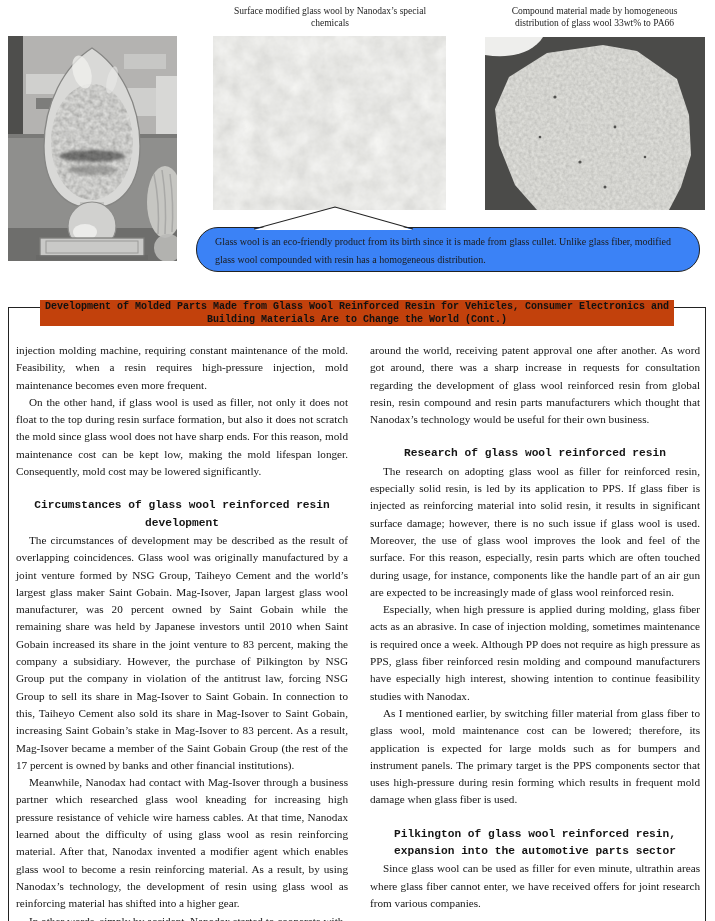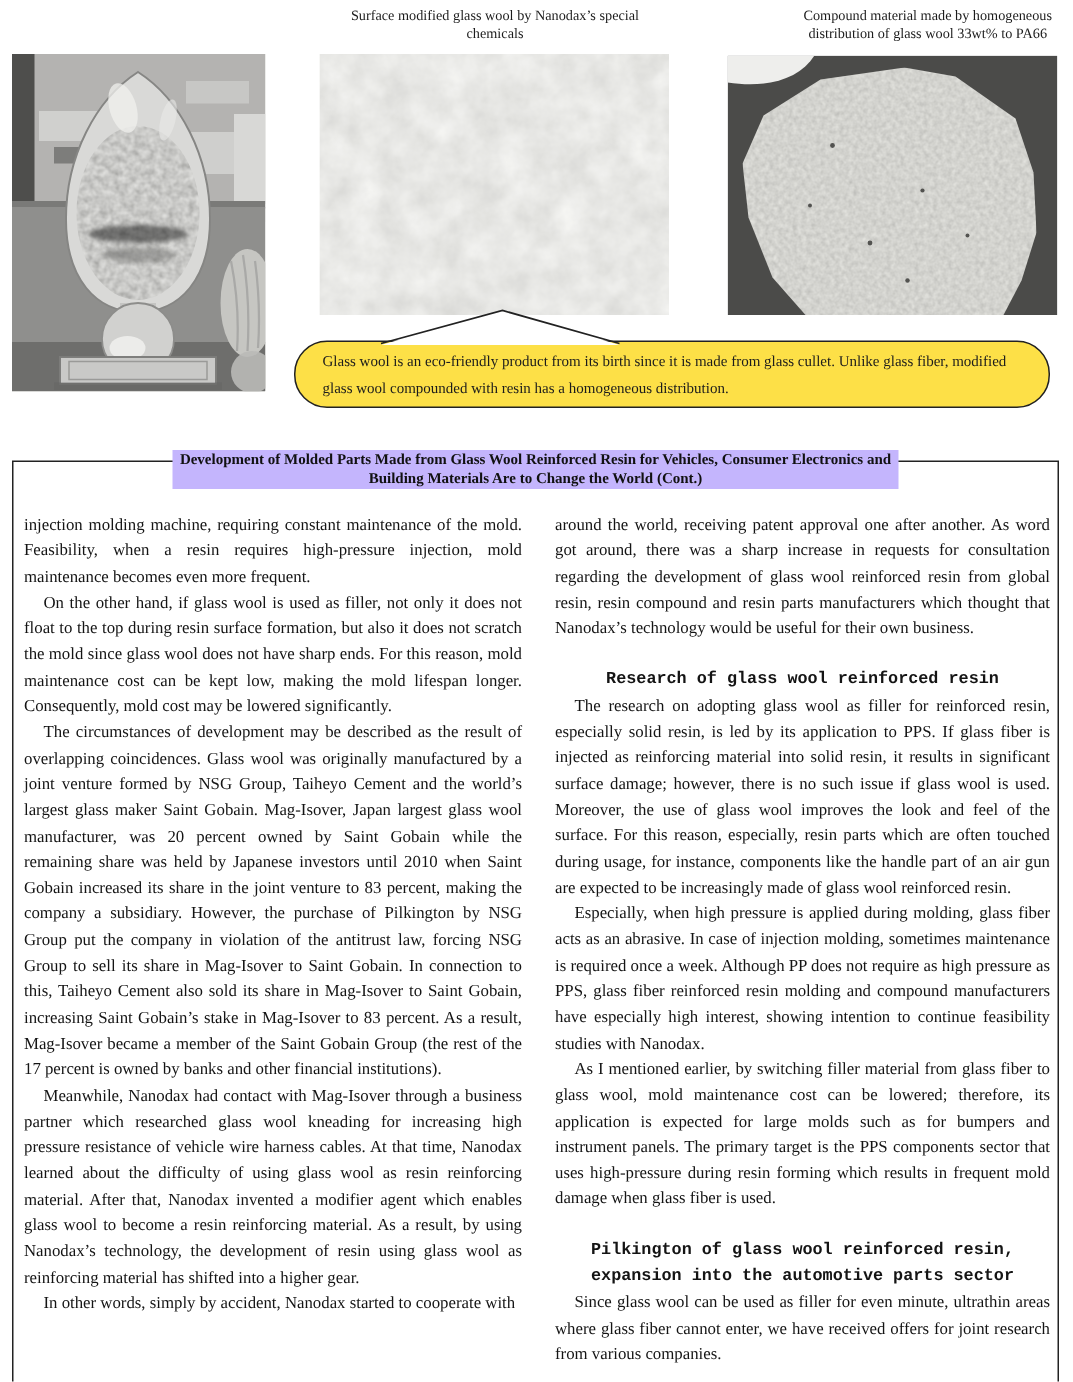--- a/index.html
+++ b/index.html
@@ -14,40 +14,40 @@
   .fig-caption {
     font-size:9.5px; line-height:11.5px; text-align:center;
     color:#1c1c1c;
   }
   .photo { position:absolute; overflow:hidden; }
   .photo svg { display:block; }
 
   
   .bubble {
     position:absolute; left:196px; top:227px; width:504px; height:45px;
-    border:1px solid #222; border-radius:22px; background:#fde047;
+    border:1px solid #222; border-radius:22px; background:#3b82f6;
     box-sizing:border-box; z-index:1;
   }
   .bubble-text {
     position:absolute; left:18px; top:5px; width:470px;
     font-size:10px; line-height:17.5px; color:#1c1c1c;
   }
   .bubble-tail { position:absolute; left:240px; top:203px; z-index:2; }
 
   
   .article-box {
     position:absolute; left:8px; top:307px; width:698px; height:640px;
     border:1px solid #222; box-sizing:border-box; background:#fff; z-index:0;
   }
   .article-title {
     position:absolute; left:8px; top:300px; width:698px; text-align:center; z-index:3;
   }
   .article-title .ttl {
-    display:inline-block; background:#c4b5fd; padding:0 5px;
-    font-family:Liberation Serif, serif; font-weight:bold;
+    display:inline-block; background:#c2410c; padding:0 5px;
+    font-family:Liberation Mono, monospace; font-weight:bold;
     font-size:10px; line-height:13px; color:#111;
   }
   .col {
     position:absolute; top:342px; z-index:2;
     font-size:11.2px; line-height:17.3px; text-align:justify; color:#141414;
   }
   .col-left  { left:16px;  width:332px; }
   .col-right { left:370px; width:330px; }
   .col p { margin:0; text-indent:13px; }
   .col p.noindent { text-indent:0; }
@@ -56,21 +56,21 @@
     text-align:center; font-weight:bold; text-indent:0;font-family:Liberation Mono, monospace;
   }
 </style>
 </head>
 <body>
 
 <div class="abs fig-caption" style="left:8px; top:6px; width:170px;margin-top:30px;">Glass cullet used as ingredient for glass wool</div>
 
 <div class="abs fig-caption" style="left:230px; top:6px; width:200px;">Surface modified glass wool by Nanodax’s special chemicals</div>
 
-<div class="abs fig-caption" style="left:526px; top:6px; width:185px;">Compound material made by homogeneous distribution of glass wool 33wt% to PA66</div>
+<div class="abs fig-caption" style="left:502px; top:6px; width:185px;">Compound material made by homogeneous distribution of glass wool 33wt% to PA66</div>
 
 <div class="photo" style="left:8px; top:36px; width:169px; height:225px;">
 <svg width="169" height="225" viewBox="0 0 169 225" xmlns="http://www.w3.org/2000/svg">
   <defs>
     <filter id="cullet" x="-5%" y="-5%" width="110%" height="110%">
       <feTurbulence type="fractalNoise" baseFrequency="0.22" numOctaves="2" seed="4"></feTurbulence>
       <feColorMatrix type="saturate" values="0"></feColorMatrix>
       <feComponentTransfer>
         <feFuncR type="table" tableValues="0.28 0.88"></feFuncR>
         <feFuncG type="table" tableValues="0.28 0.88"></feFuncG>
@@ -186,20 +186,21 @@
 <div class="article-title">
   <span class="ttl">
     <span>Development of Molded Parts Made from Glass Wool Reinforced Resin for Vehicles, Consumer Electronics and</span><br>
     <span>Building Materials Are to Change the World (Cont.)</span>
   </span>
 </div>
 
 <div class="col col-left">
   <p class="noindent">injection molding machine, requiring constant maintenance of the mold. Feasibility, when a resin requires high-pressure injection, mold maintenance becomes even more frequent.</p>
   <p>On the other hand, if glass wool is used as filler, not only it does not float to the top during resin surface formation, but also it does not scratch the mold since glass wool does not have sharp ends. For this reason, mold maintenance cost can be kept low, making the mold lifespan longer. Consequently, mold cost may be lowered significantly.</p>
+  <h3>Circumstances of glass wool reinforced resin development</h3>
   <p>The circumstances of development may be described as the result of overlapping coincidences. Glass wool was originally manufactured by a joint venture formed by NSG Group, Taiheyo Cement and the world’s largest glass maker Saint Gobain. Mag-Isover, Japan largest glass wool manufacturer, was 20 percent owned by Saint Gobain while the remaining share was held by Japanese investors until 2010 when Saint Gobain increased its share in the joint venture to 83 percent, making the company a subsidiary. However, the purchase of Pilkington by NSG Group put the company in violation of the antitrust law, forcing NSG Group to sell its share in Mag-Isover to Saint Gobain. In connection to this, Taiheyo Cement also sold its share in Mag-Isover to Saint Gobain, increasing Saint Gobain’s stake in Mag-Isover to 83 percent. As a result, Mag-Isover became a member of the Saint Gobain Group (the rest of the 17 percent is owned by banks and other financial institutions).</p>
   <p>Meanwhile, Nanodax had contact with Mag-Isover through a business partner which researched glass wool kneading for increasing high pressure resistance of vehicle wire harness cables. At that time, Nanodax learned about the difficulty of using glass wool as resin reinforcing material. After that, Nanodax invented a modifier agent which enables glass wool to become a resin reinforcing material. As a result, by using Nanodax’s technology, the development of resin using glass wool as reinforcing material has shifted into a higher gear.</p>
   <p>In other words, simply by accident, Nanodax started to cooperate with</p>
 </div>
 
 <div class="col col-right">
   <p class="noindent">around the world, receiving patent approval one after another. As word got around, there was a sharp increase in requests for consultation regarding the development of glass wool reinforced resin from global resin, resin compound and resin parts manufacturers which thought that Nanodax’s technology would be useful for their own business.</p>
   <h3>Research of glass wool reinforced resin</h3>
   <p>The research on adopting glass wool as filler for reinforced resin, especially solid resin, is led by its application to PPS. If glass fiber is injected as reinforcing material into solid resin, it results in significant surface damage; however, there is no such issue if glass wool is used. Moreover, the use of glass wool improves the look and feel of the surface. For this reason, especially, resin parts which are often touched during usage, for instance, components like the handle part of an air gun are expected to be increasingly made of glass wool reinforced resin.</p>
   <p>Especially, when high pressure is applied during molding, glass fiber acts as an abrasive. In case of injection molding, sometimes maintenance is required once a week. Although PP does not require as high pressure as PPS, glass fiber reinforced resin molding and compound manufacturers have especially high interest, showing intention to continue feasibility studies with Nanodax.</p>

